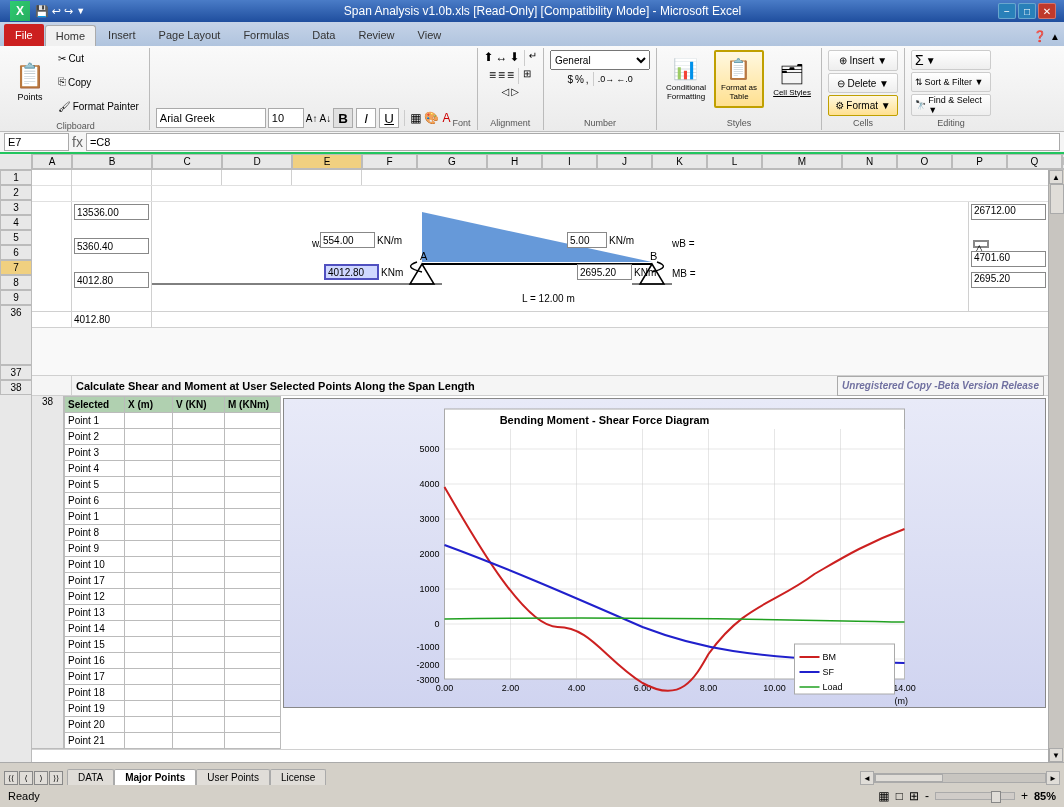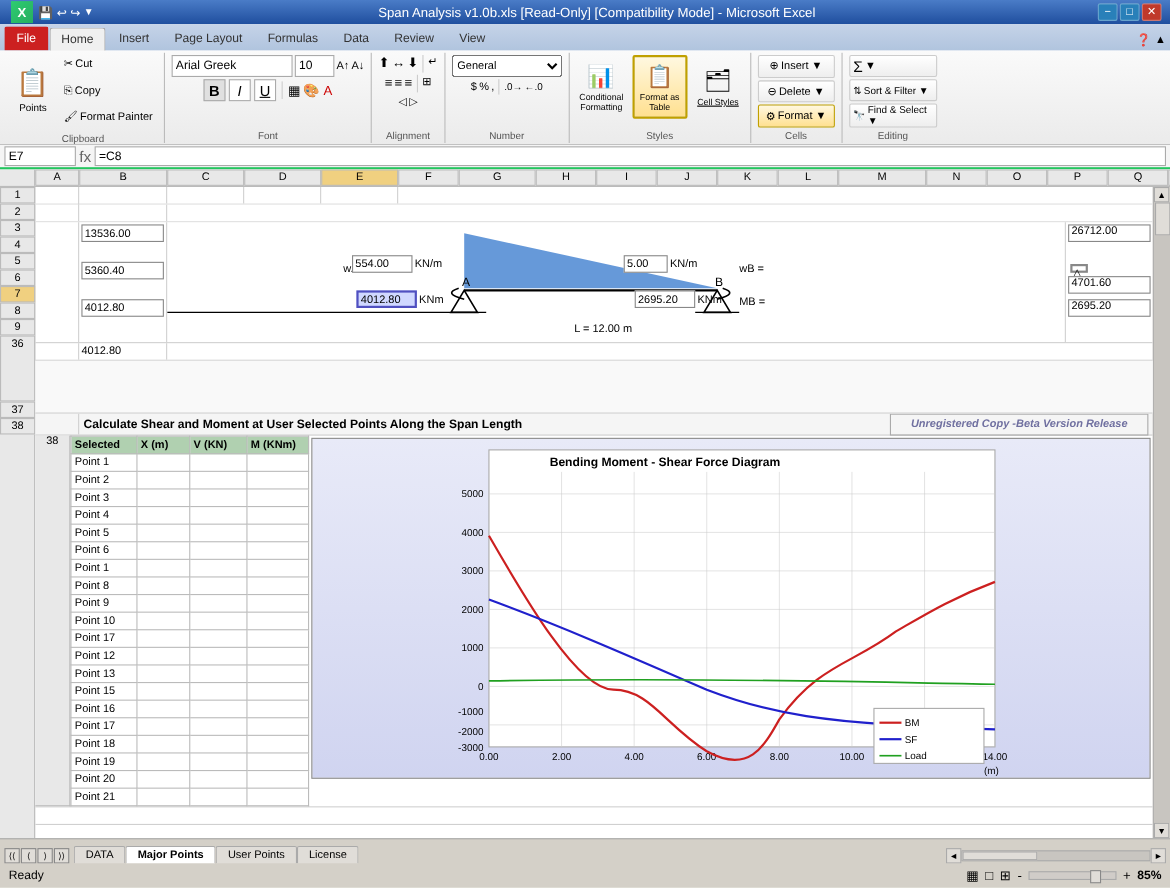--- a/index.html
+++ b/index.html
@@ -115,21 +115,21 @@
           </div>
           <div class="tb-small-btn">
             <span>🖌</span>
             <span>Format Painter</span>
           </div>
         </div>
       </div>
       <div style="font-size:9px;color:#555;margin-top:2px;">Clipboard</div>
     </div>
 
-    <div class="tb-section" style="flex-direction:column;align-items:center;border-right:1px solid #bbb;padding:2px 6px;justify-content:flex-start;gap:2px;">
+    <div class="tb-section" style="flex-direction:row;align-items:flex-end;border-right:1px solid #bbb;padding:2px 6px;justify-content:flex-start;gap:2px;">
       <div style="display:flex;gap:2px;align-items:center;">
         <input class="font-name-box" value="Arial Greek" style="width: 110px;">
         <input class="font-size-box" value="10" style="width: 36px;">
         <span style="cursor:pointer;font-size:10px;">A↑</span>
         <span style="cursor:pointer;font-size:10px;">A↓</span>
       </div>
       <div style="display:flex;gap:3px;align-items:center;">
         <button style="font-weight:bold;width:20px;height:20px;border:1px solid #aaa;background:#e0e0e0;cursor:pointer;">B</button>
         <button style="font-style:italic;width:20px;height:20px;border:1px solid #aaa;background:white;cursor:pointer;">I</button>
         <button style="text-decoration:underline;width:20px;height:20px;border:1px solid #aaa;background:white;cursor:pointer;">U</button>
@@ -378,21 +378,21 @@
               <div style="flex:1;"></div>
             </div>
 
             <div style="height:48px;background:#f9f9f9;border-bottom:1px solid #d0d0d0;"></div>
           </div>
 
           <div style="display:flex;border-bottom:1px solid #d0d0d0;height:20px;background:#f5f5f5;">
             <div style="width:40px;border-right:1px solid #d0d0d0;flex-shrink:0;"></div>
             <div style="flex:1;font-size:11px;font-weight:bold;padding:2px 4px;line-height:16px;display:flex;align-items:center;justify-content:space-between;">
               <span style="font-weight:bold;">Calculate Shear and Moment at User Selected Points Along the Span Length</span>
-              <span class="watermark" style="font-style:italic;color:#7070a0;font-size:10px;border:1px solid #aaa;padding:1px 18px;">Unregistered Copy -Beta Version  Release</span>
+              <span class="watermark" style="font-style:italic;color:#7070a0;font-size:10px;border:1px solid #aaa;padding:1px 4px;">Unregistered Copy -Beta Version  Release</span>
             </div>
           </div>
 
           <div style="display:flex;border-bottom:1px solid #d0d0d0;">
 
             <div style="flex-shrink:0;">
 
               <div style="display:flex;">
                 <div style="width:32px;background:#e8e8e8;border-right:1px solid #bbb;border-bottom:1px solid #bbb;text-align:center;font-size:10px;">38</div>
                 <table class="data-table">
@@ -470,20 +470,26 @@
                         <td></td>
                       </tr>
                   <tr>
                         <td>Point 12</td>
                         <td></td>
                         <td></td>
                         <td></td>
                       </tr>
                   <tr>
                         <td>Point 13</td>
+                        <td></td>
+                        <td></td>
+                        <td></td>
+                      </tr>
+                  <tr>
+                        <td>Point 14</td>
                         <td></td>
                         <td></td>
                         <td></td>
                       </tr>
                   <tr>
                         <td>Point 15</td>
                         <td></td>
                         <td></td>
                         <td></td>
                       </tr>

